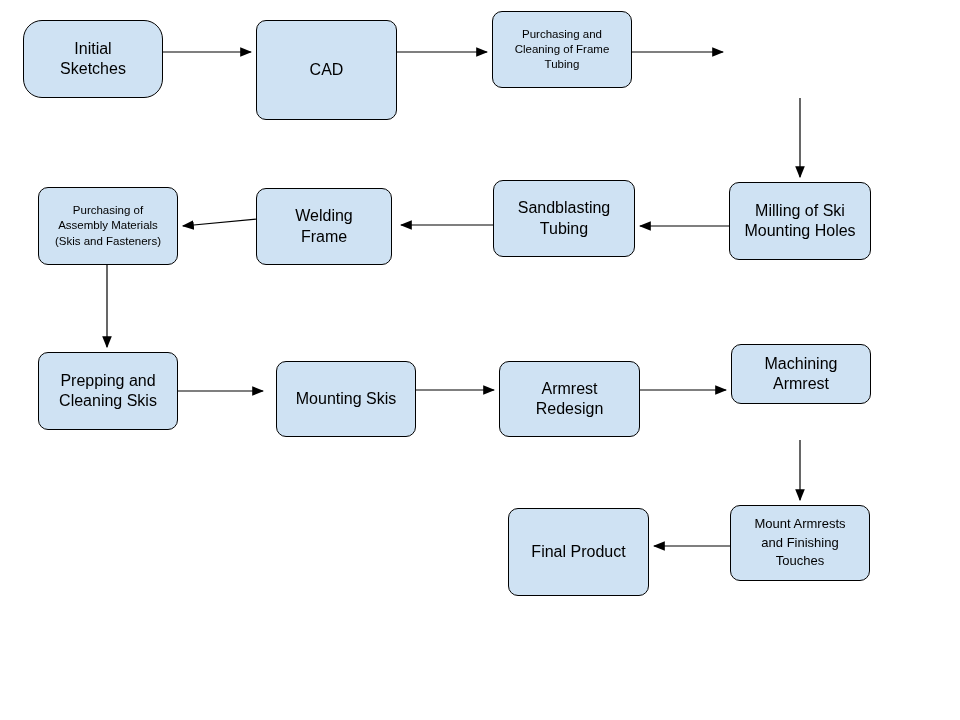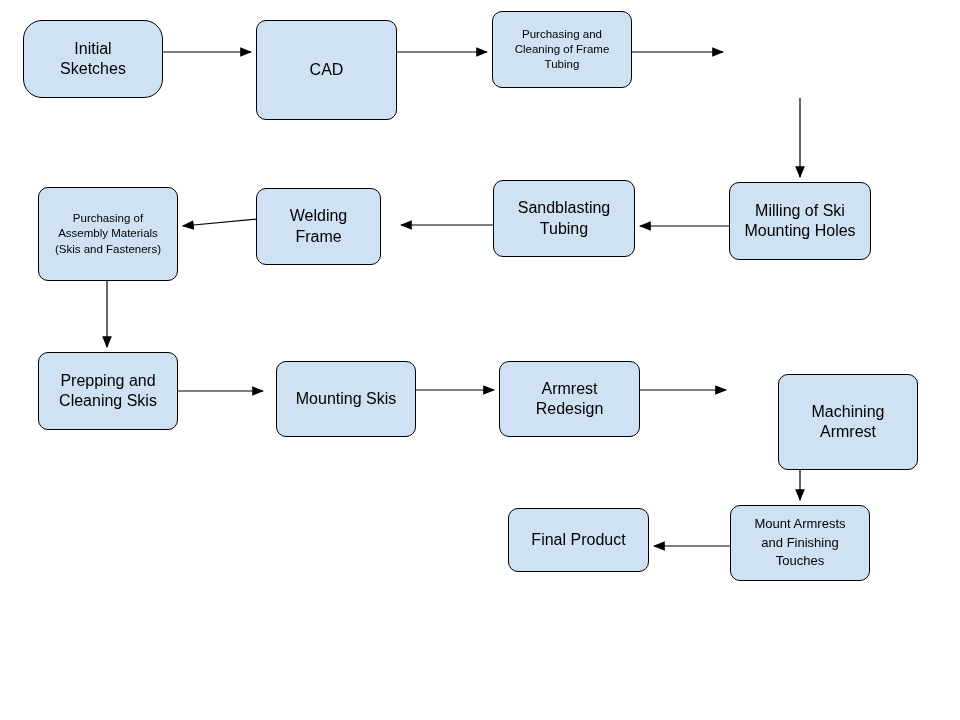--- a/index.html
+++ b/index.html
@@ -73,32 +73,32 @@
 Sketches</div>
   <div class="node" style="left:256px; top:20px;  width:141px; height:100px;">CAD</div>
   <div class="node small" style="left:492px; top:11px; width:140px; height:77px;">Purchasing and
 Cleaning of Frame
 Tubing</div>
 
   <div class="node" style="left:729px; top:182px; width:142px; height:78px;">Milling of Ski
 Mounting Holes</div>
   <div class="node" style="left:493px; top:180px; width:142px; height:77px;">Sandblasting
 Tubing</div>
-  <div class="node" style="left:256px; top:188px; width:125px; height:77px;">Welding
+  <div class="node" style="left:256px; top:188px; width:136px; height:77px;">Welding
 Frame</div>
-  <div class="node small" style="left:38px; top:187px; width:140px; height:94px;">Purchasing of
+  <div class="node small" style="left:38px; top:187px; width:140px; height:78px;">Purchasing of
 Assembly Materials
 (Skis and Fasteners)</div>
 
   <div class="node" style="left:38px;  top:352px; width:140px; height:78px;">Prepping and
 Cleaning Skis</div>
   <div class="node" style="left:268px; top:361px; width:140px; height:76px;margin-left:8px;">Mounting Skis</div>
   <div class="node" style="left:499px; top:361px; width:141px; height:76px;">Armrest
 Redesign</div>
-  <div class="node" style="left:731px; top:374px; width:140px; height:96px;margin-left:47px;">Machining
+  <div class="node" style="left:731px; top:344px; width:140px; height:60px;">Machining
 Armrest</div>
 
   <div class="node medium" style="left:730px; top:505px; width:140px; height:76px;">Mount Armrests
 and Finishing
 Touches</div>
-  <div class="node" style="left:508px; top:508px; width:141px; height:64px;">Final Product</div>
+  <div class="node" style="left:508px; top:508px; width:141px; height:88px;">Final Product</div>
 
 </div>
 
 </body></html>

